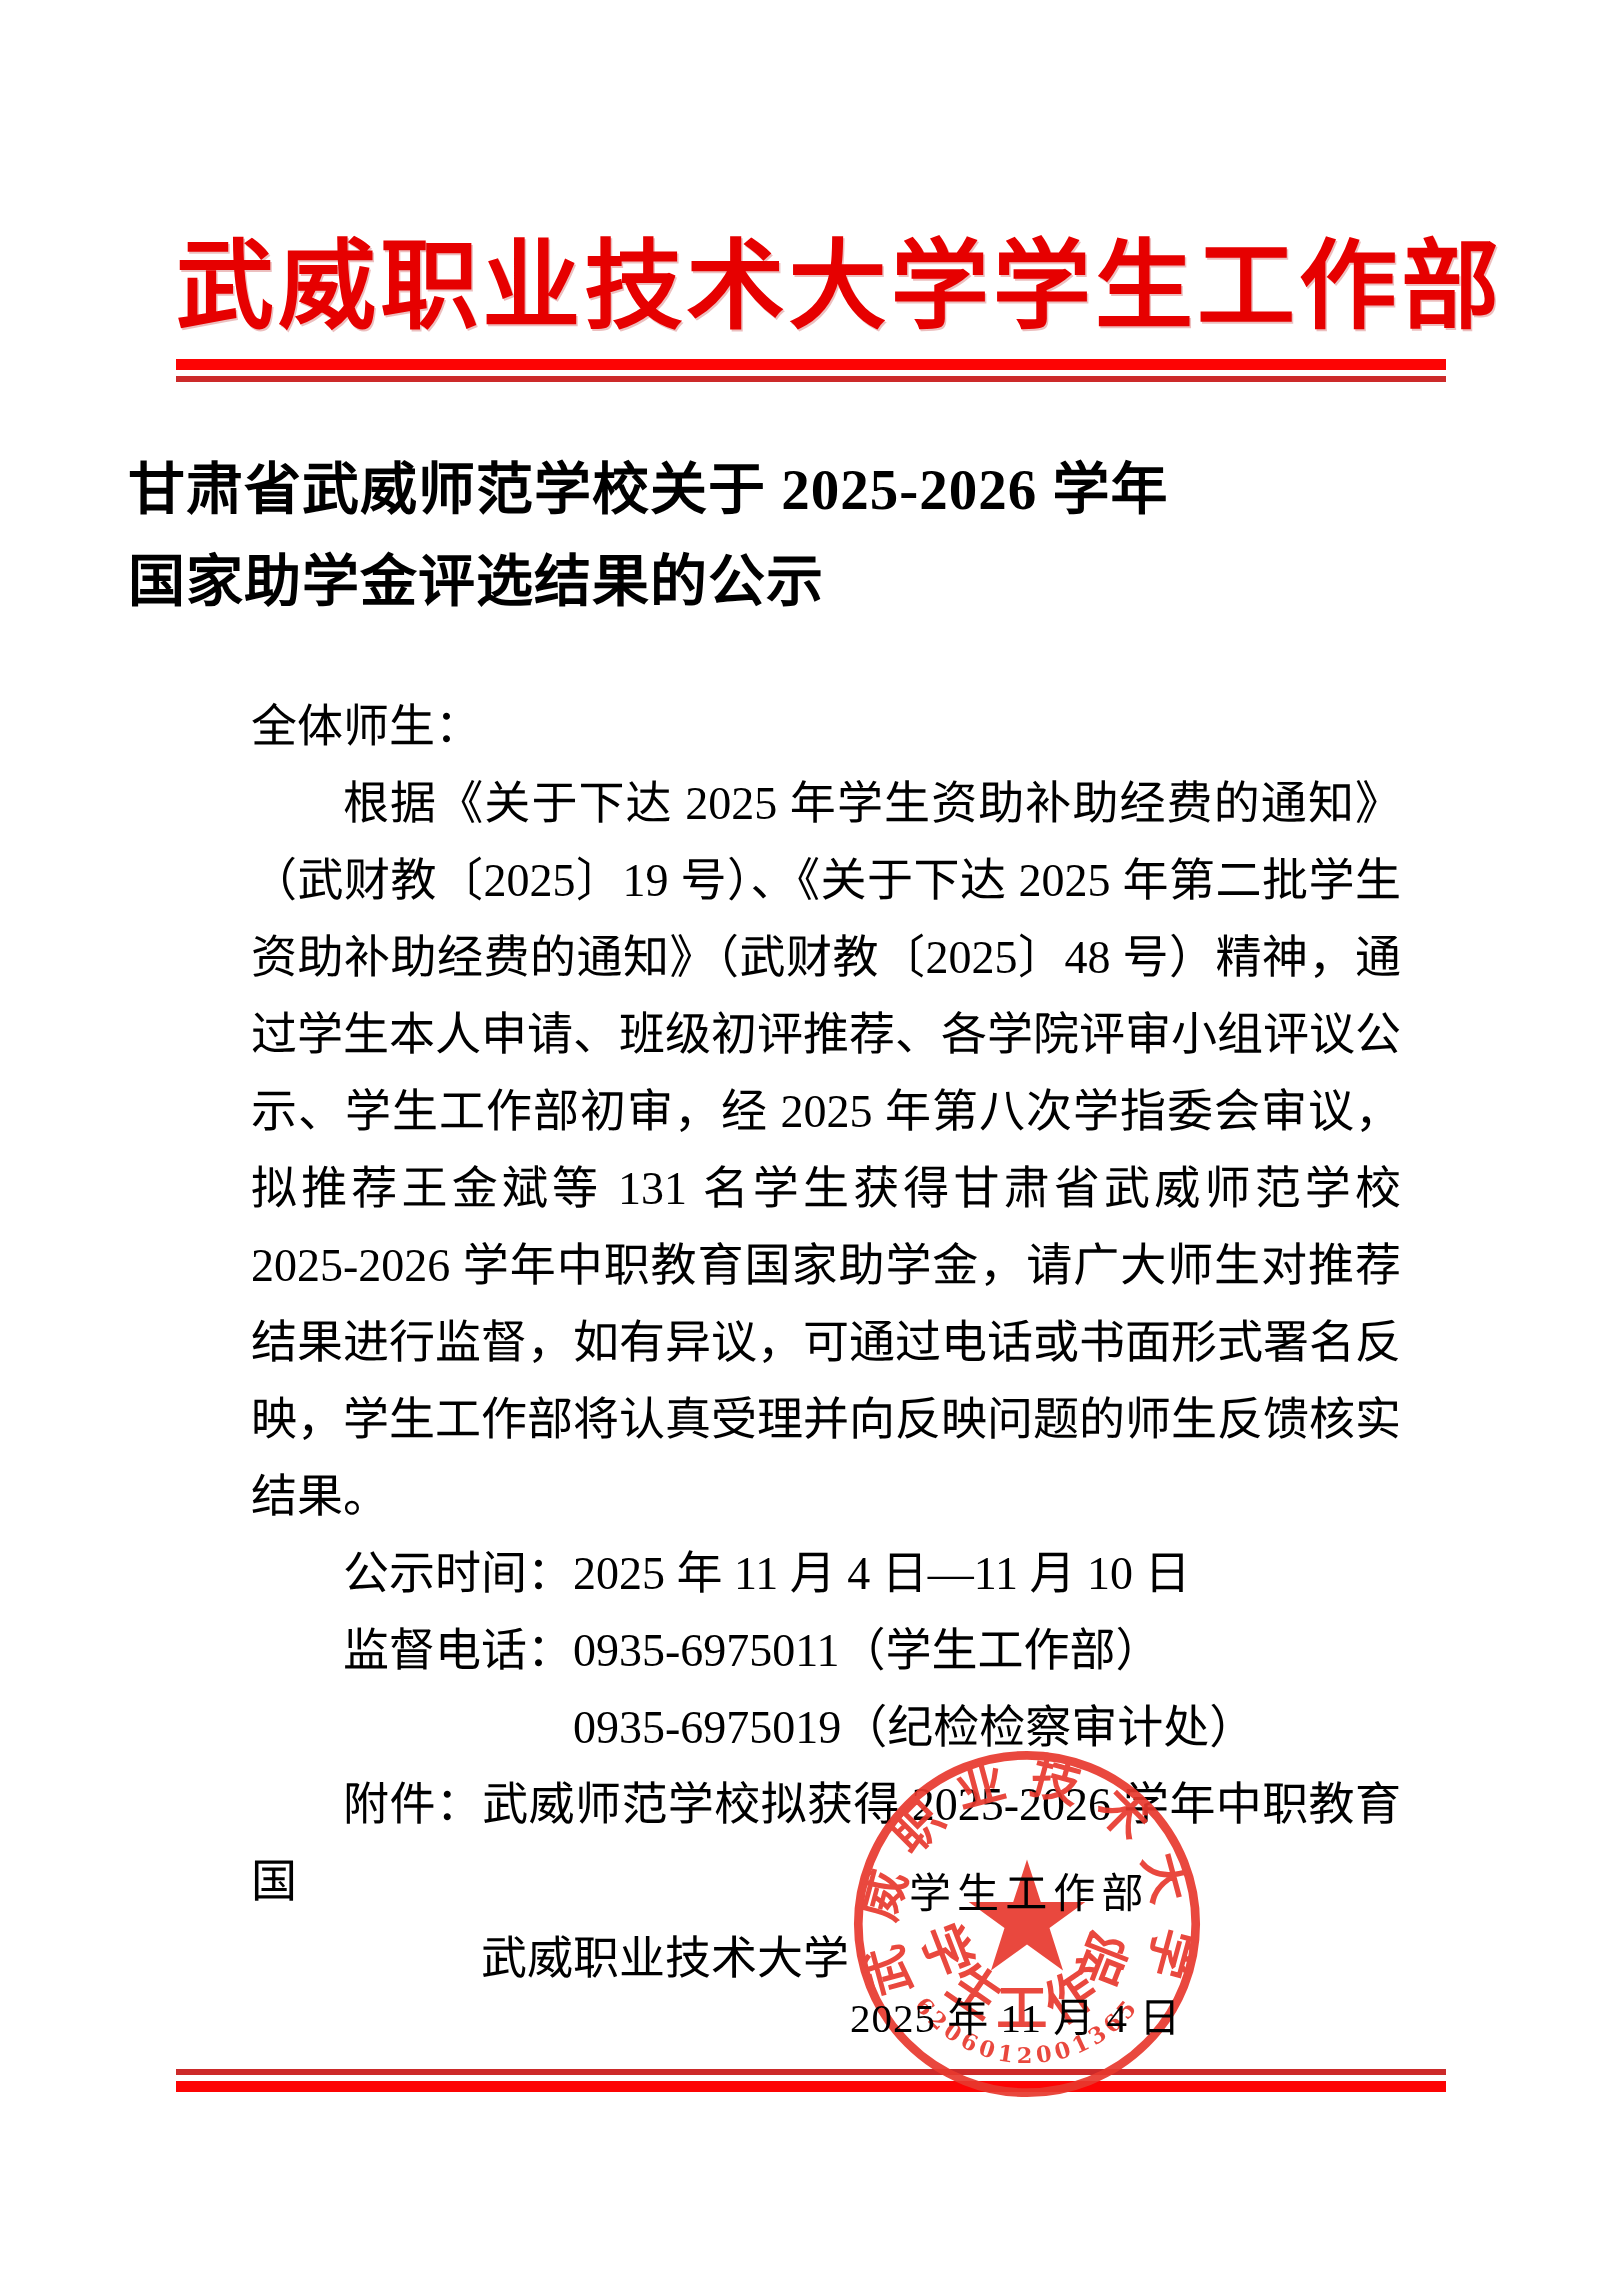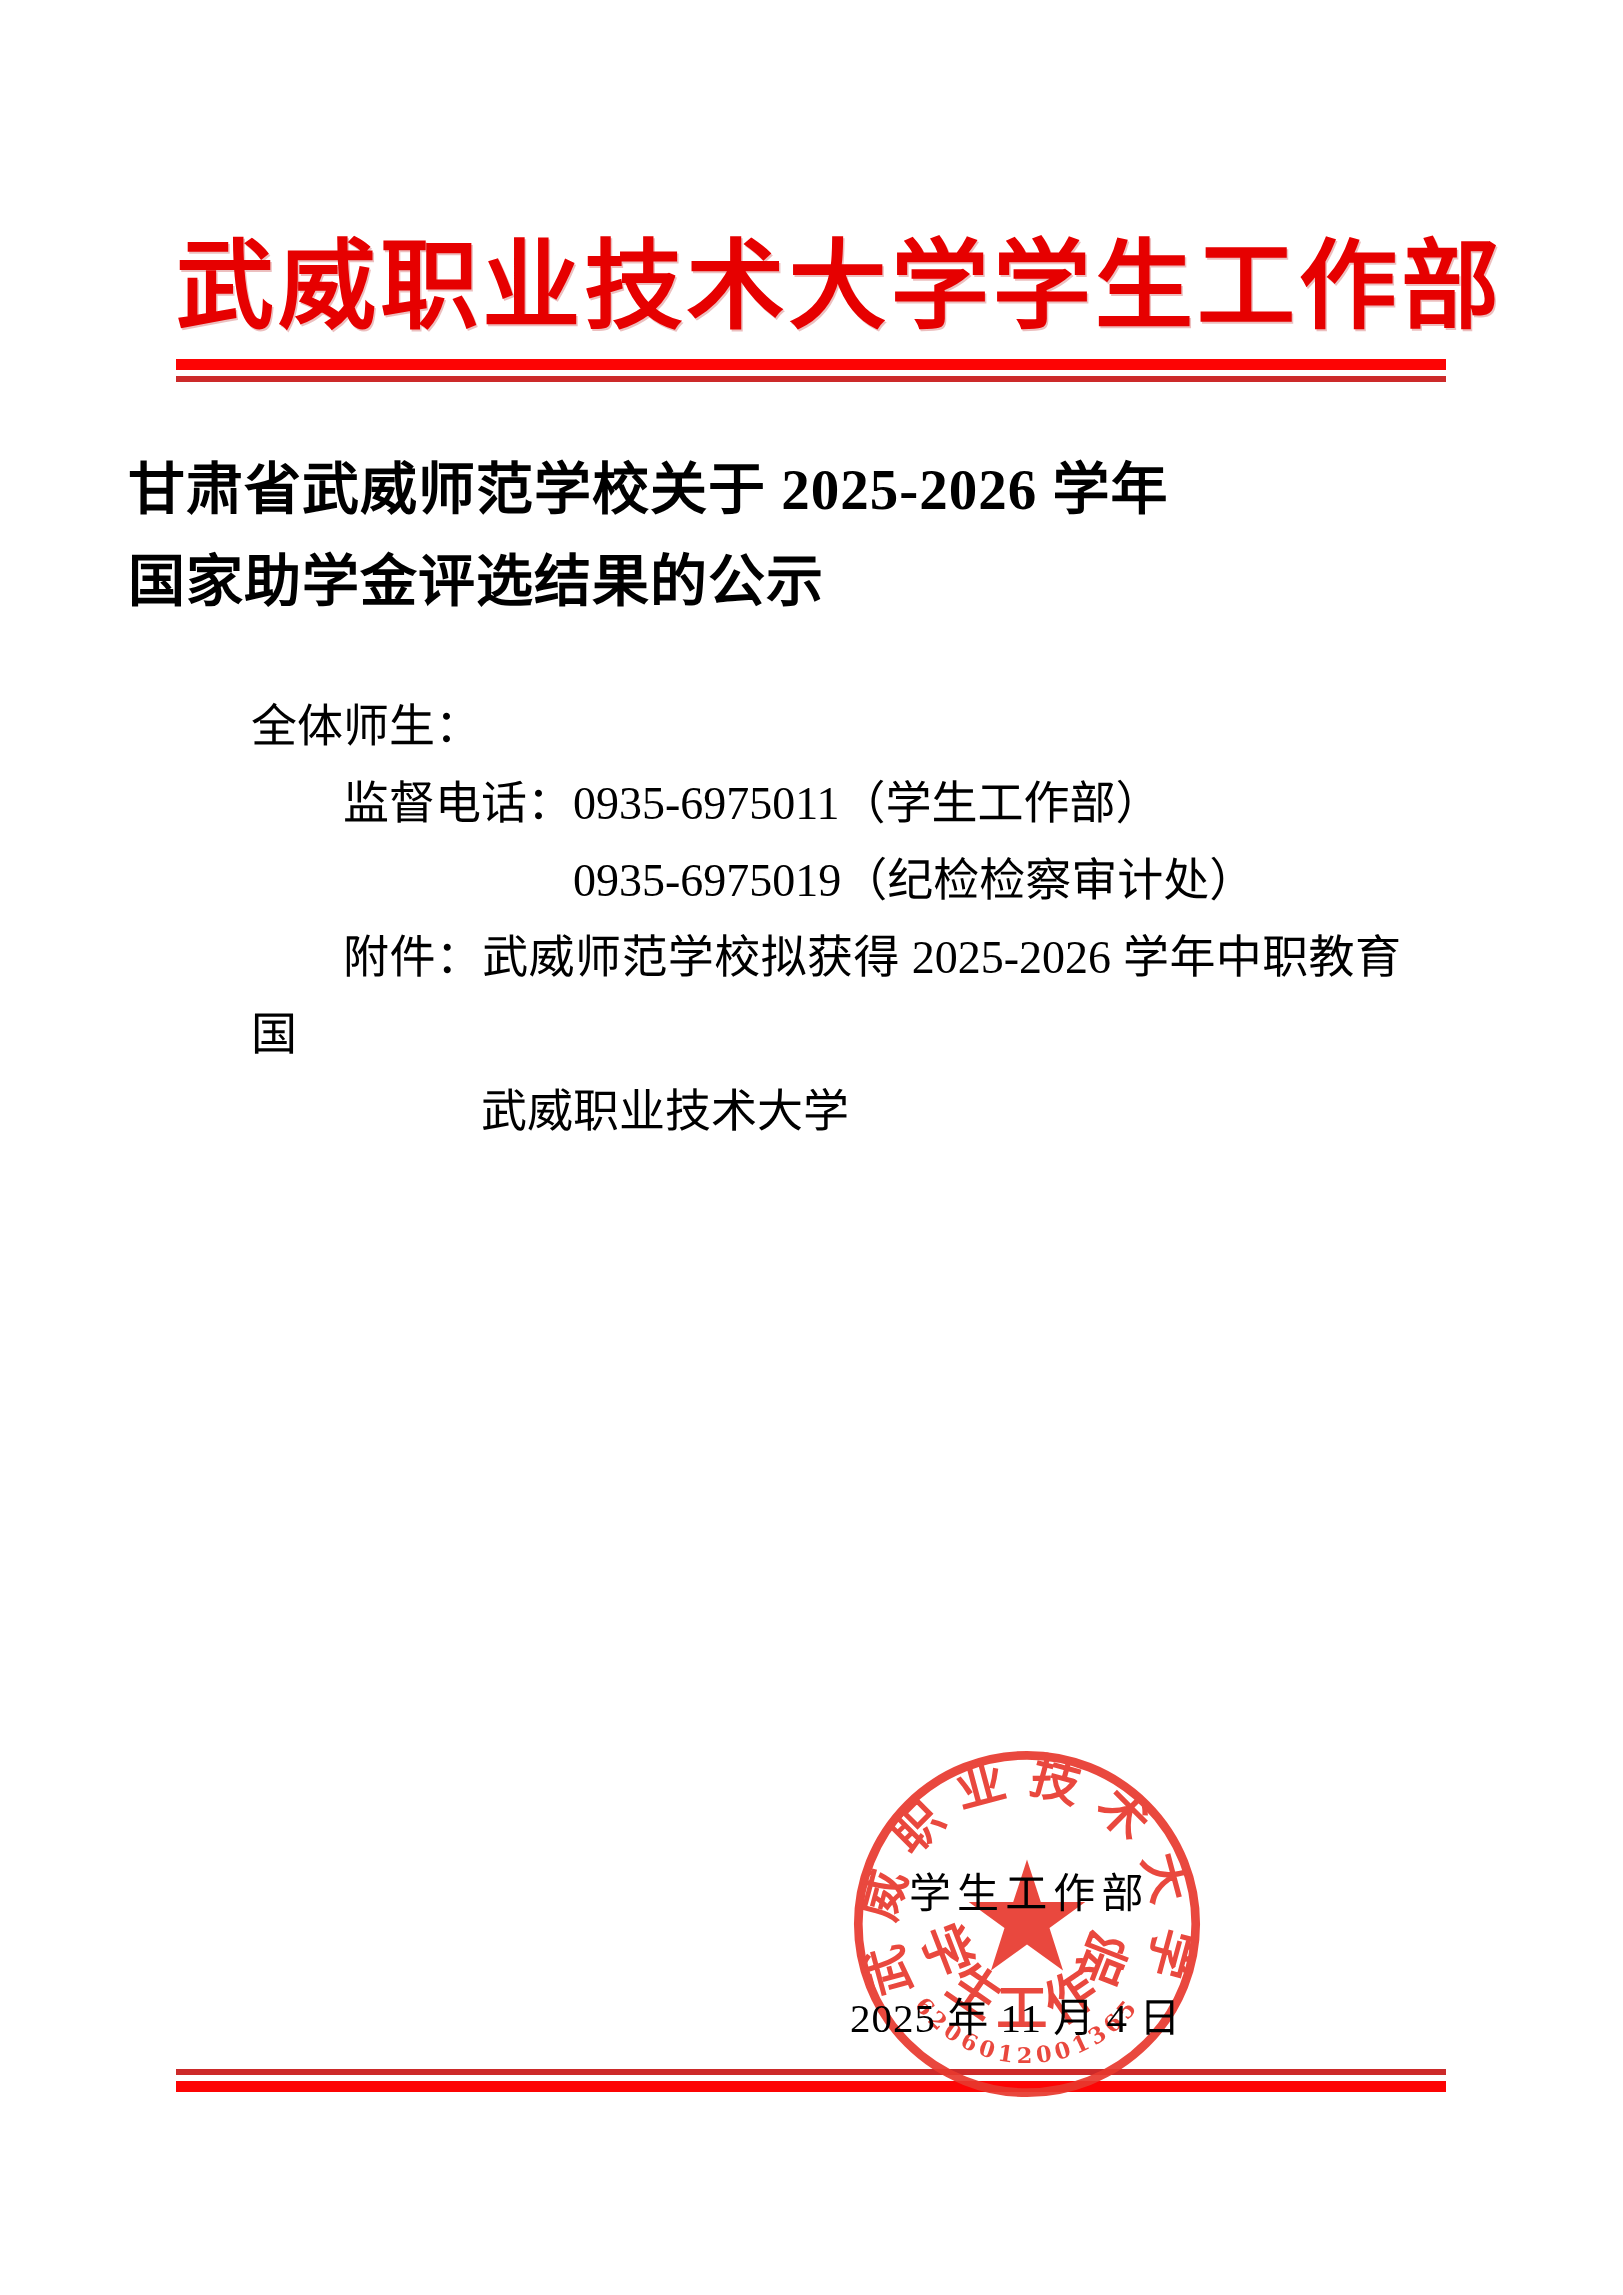--- a/index.html
+++ b/index.html
@@ -84,20 +84,22 @@
   <div class="rule rule-thick"></div>
   <div class="rule rule-thin"></div>
 
   <div class="doc-title">
     <div>甘肃省武威师范学校关于 2025-2026 学年</div>
     <div>国家助学金评选结果的公示</div>
   </div>
 
   <div class="content">
     <p class="salutation">全体师生：</p>
+    <p class="para">根据《关于下达 2025 年学生资助补助经费的通知》（武财教〔2025〕19 号）、《关于下达 2025 年第二批学生资助补助经费的通知》（武财教〔2025〕48 号）精神，通过学生本人申请、班级初评推荐、各学院评审小组评议公示、学生工作部初审，经 2025 年第八次学指委会审议，拟推荐王金斌等 131 名学生获得甘肃省武威师范学校 2025-2026 学年中职教育国家助学金，请广大师生对推荐结果进行监督，如有异议，可通过电话或书面形式署名反映，学生工作部将认真受理并向反映问题的师生反馈核实结果。</p>
+    <p class="meta">公示时间：2025 年 11 月 4 日—11 月 10 日</p>
     <p class="meta">监督电话：0935-6975011（学生工作部）</p>
     <p class="meta phone2">0935-6975019（纪检检察审计处）</p>
     <p class="meta">附件：武威师范学校拟获得 2025-2026 学年中职教育国</p>
     <p class="meta attach2">武威职业技术大学</p>
   </div>
 
   <svg class="seal" viewBox="0 0 712 712" xmlns="http://www.w3.org/2000/svg">
     <defs>
       <path id="arcTop" d="M 149.6 500.6 A 252 252 0 1 1 562.4 500.6"></path>
       <path id="arcBanner" d="M 168 424.4 A 200 200 0 0 0 544 424.4"></path>

